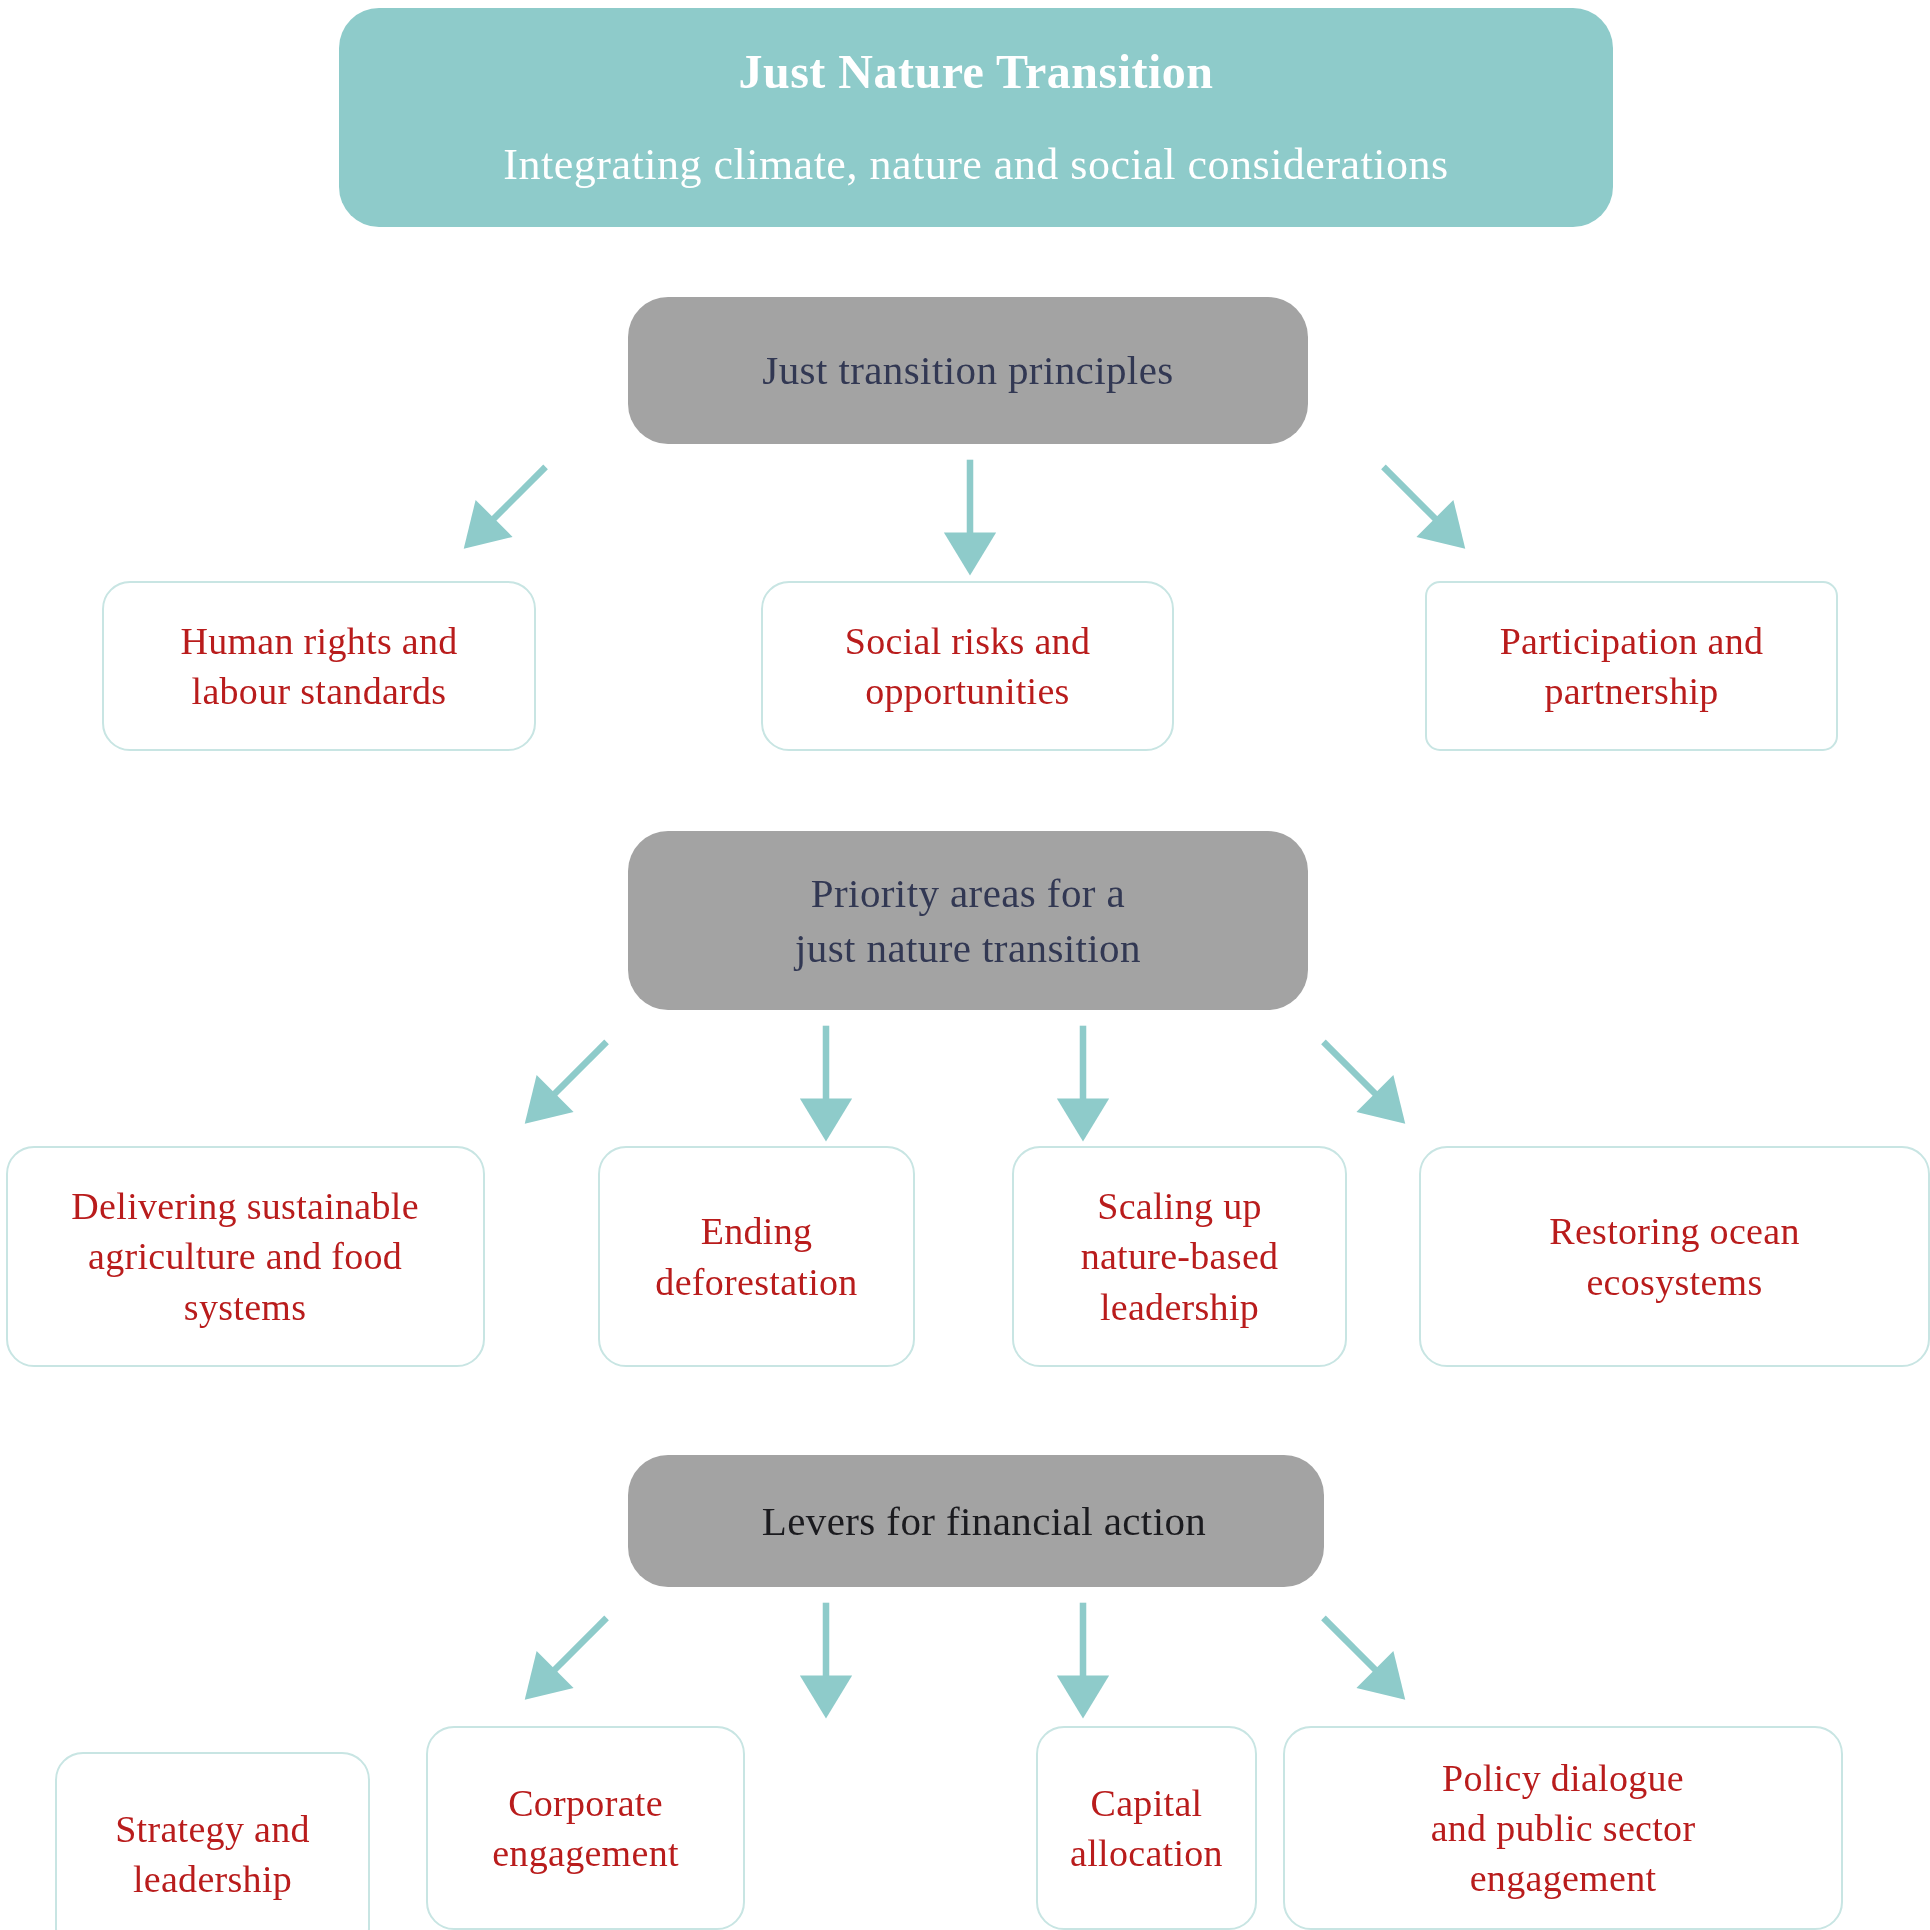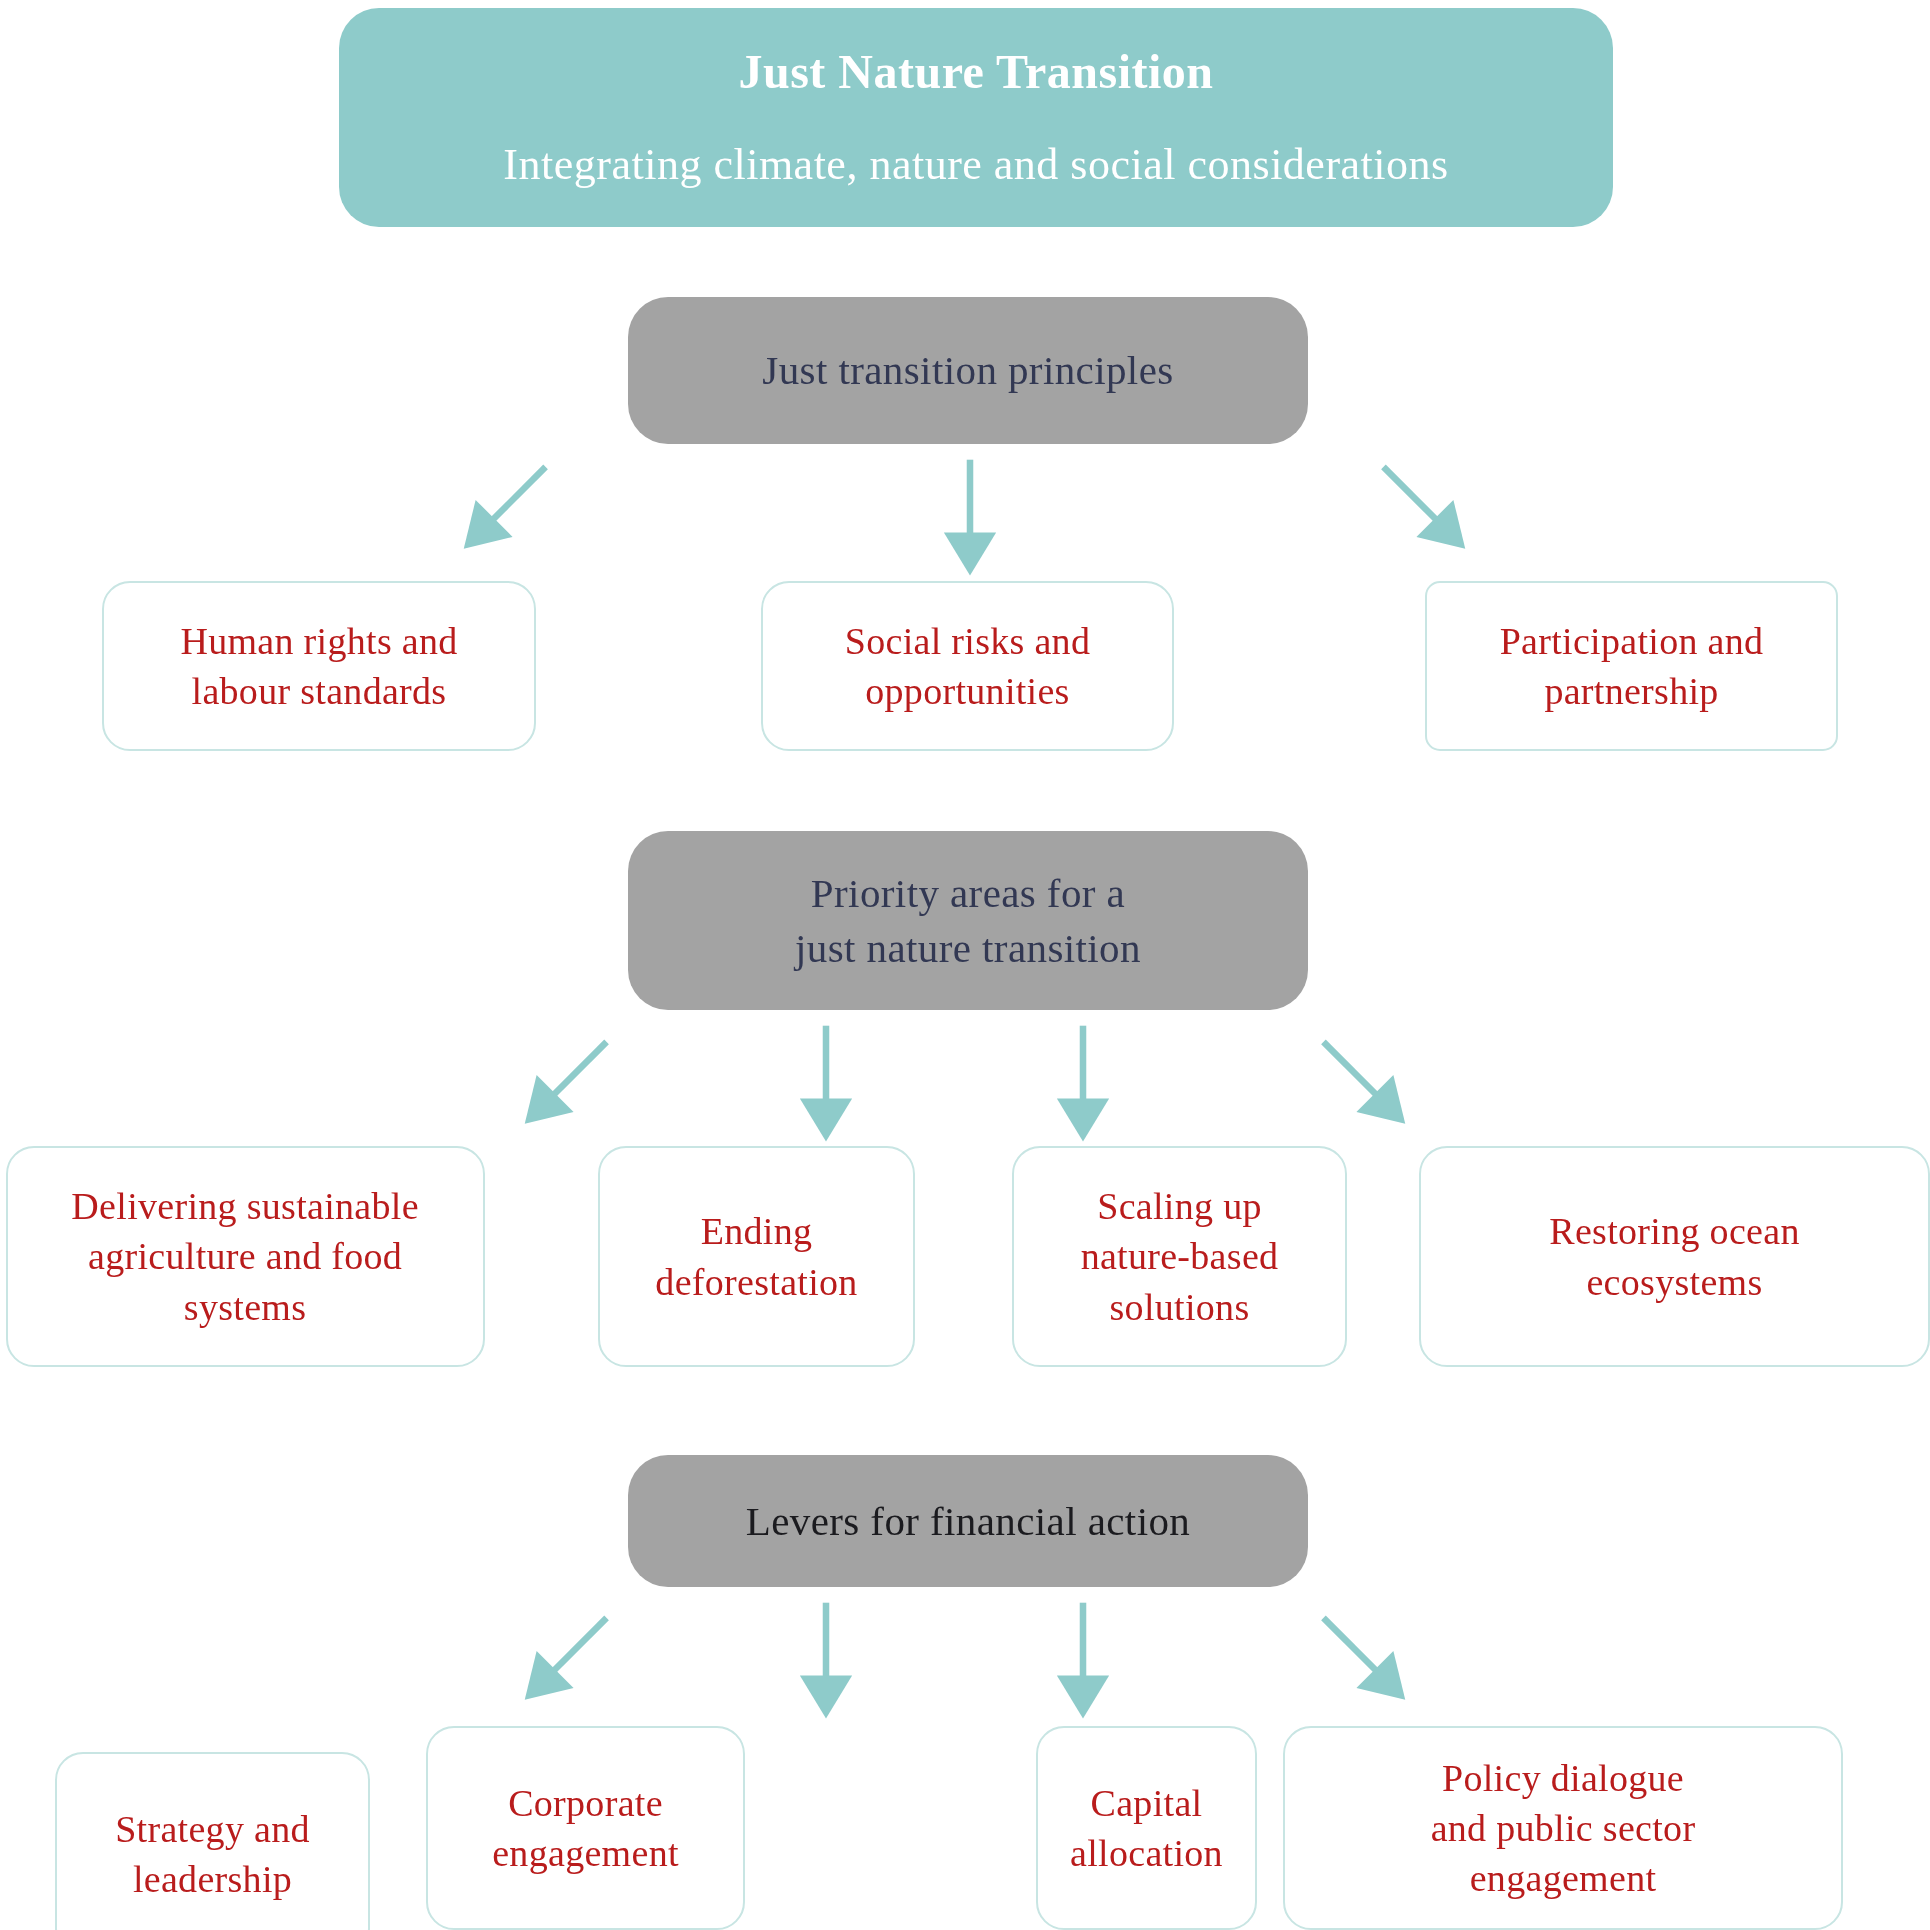--- a/index.html
+++ b/index.html
@@ -115,25 +115,25 @@
       </svg>
   </div>
 
   <div class="node" style="left:5.6px;top:1146px;width:475px;height:217px;">Delivering sustainable
 agriculture and food
 systems</div>
   <div class="node" style="left:598px;top:1146px;width:313px;height:217px;">Ending
 deforestation</div>
   <div class="node" style="left:1012px;top:1146px;width:331px;height:217px;">Scaling up
 nature-based
-solutions</div>
+leadership</div>
   <div class="node" style="left:1419px;top:1146px;width:507px;height:217px;">Restoring ocean
 ecosystems</div>
 
-  <div class="pill dark-text" style="left:628px;top:1455px;width:680px;height:132px;">Levers for financial action</div>
+  <div class="pill dark-text" style="left:628px;top:1455px;width:680px;height:132px;padding-left:16px;">Levers for financial action</div>
 
   <div class="arrow diag-left" style="left:537px;top:1600px;width:56px;height:119px;">
     <svg viewBox="0 0 60 126">
         <g fill="#8ecbca">
           <rect x="26.5" y="0" width="7" height="82"></rect>
           <polygon points="2,78 58,78 30,124"></polygon>
         </g>
       </svg>
   </div>
   <div class="arrow" style="left:798px;top:1602px;width:56px;height:119px;">

